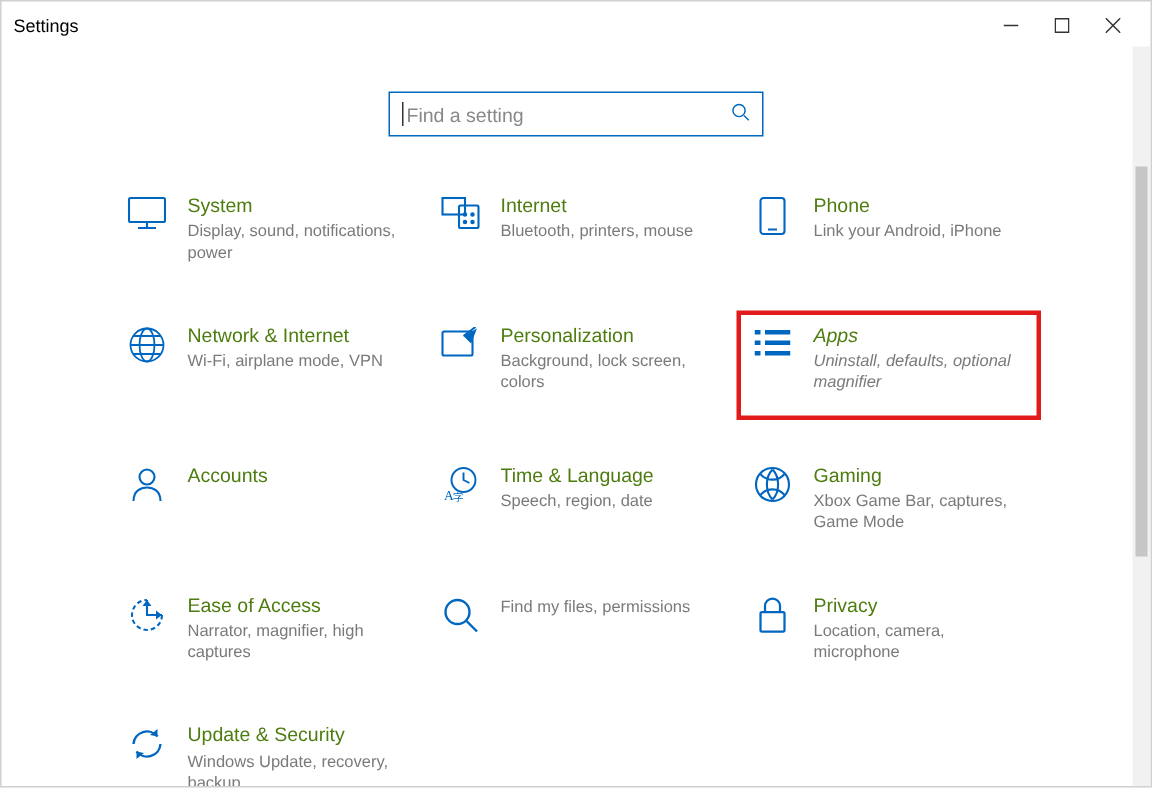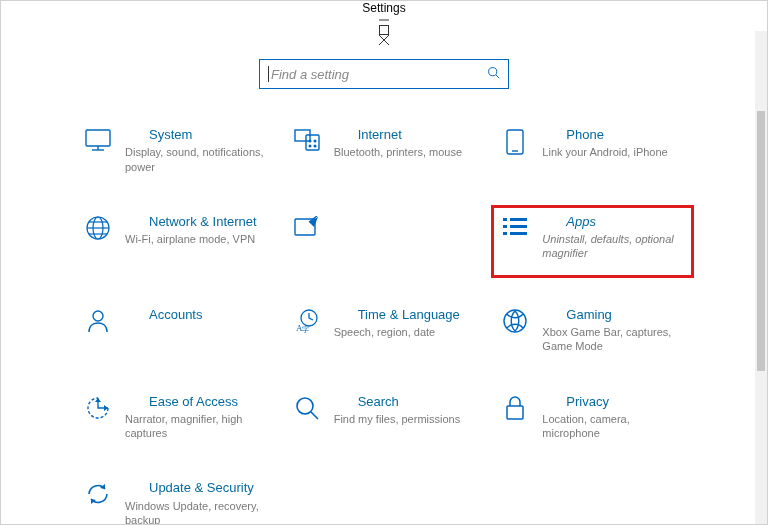--- a/index.html
+++ b/index.html
@@ -10,24 +10,23 @@
     width: 768px;
     height: 525px;
     overflow: hidden;
     position: relative;
     border: 1px solid #d0d0d0;
   }
   .titlebar {
     height: 30px;
     display: flex;
     align-items: center;
-    padding: 0 8px;
+    padding: 16px 8px;
     font-size: 12px;
     color: #000;
-    flex-direction: column;
   }
   .titlebar .title { flex: 0 0 auto; }
   .titlebar .spacer { flex: 1 1 auto; }
   .winbtn {
     width: 34px;
     height: 30px;
     display: flex;
     align-items: center;
     justify-content: center;
     color: #333;
@@ -41,21 +40,20 @@
   .searchbox {
     width: 250px;
     height: 30px;
     border: 1px solid #0067c0;
     display: flex;
     align-items: center;
     padding: 0 8px;
     font-size: 13px;
     color: #777;
     position: relative;
-    font-style: italic;
   }
   .searchbox .caret {
     width: 1px;
     height: 16px;
     background: #333;
     margin-right: 2px;
   }
   .searchbox .ph { flex: 1 1 auto; color: #888; }
   .searchbox .sicon { color: #0067c0; }
   .grid {
@@ -84,23 +82,22 @@
     color: #0067c0;
     display: flex;
     align-items: flex-start;
     justify-content: center;
     padding-top: 2px;
   }
   .ticon svg { display: block; }
   .ttext { flex: 1 1 auto; min-width: 0; }
   .ttitle {
     font-size: 13px;
-    color: #0369a1;
+    color: #4d7c0f;
     line-height: 1.25;
-    margin-left: 24px;
   }
   .tdesc {
     font-size: 11px;
     color: #7a7a7a;
     line-height: 1.3;
     margin-top: 2px;
   }
   .scrollbar {
     position: absolute;
     right: 0;
@@ -217,20 +214,24 @@
   </div>
 
   <div class="tile">
     <span class="ticon">
       <svg width="26" height="22" viewBox="0 0 26 22" fill="none" stroke="currentColor" stroke-width="1.4">
           <rect x="1" y="3" width="20" height="16" rx="1"></rect>
           <path d="M15 3 L24 -2 L20 8 Z" fill="currentColor" stroke="none" transform="translate(0,3)"></path>
           <path d="M15 6 L23 0" stroke-width="1.4"></path>
         </svg>
     </span>
+    <div class="ttext">
+      <div class="ttitle">Personalization</div>
+      <div class="tdesc">Background, lock screen, colors</div>
+    </div>
   </div>
 
   <div class="tile highlight">
     <span class="ticon">
       <svg width="24" height="22" viewBox="0 0 24 22" fill="currentColor">
           <rect x="0" y="2" width="4" height="3"></rect>
           <rect x="7" y="2" width="17" height="3"></rect>
           <rect x="0" y="9" width="4" height="3"></rect>
           <rect x="7" y="9" width="17" height="3"></rect>
           <rect x="0" y="16" width="4" height="3"></rect>
@@ -299,21 +300,20 @@
   </div>
 
   <div class="tile">
     <span class="ticon">
       <svg width="24" height="24" viewBox="0 0 24 24" fill="none" stroke="currentColor" stroke-width="1.6">
           <circle cx="10" cy="10" r="8"></circle>
           <line x1="16" y1="16" x2="23" y2="23"></line>
         </svg>
     </span>
     <div class="ttext">
-      <div class="ttitle">Search</div>
       <div class="tdesc">Find my files, permissions</div>
     </div>
   </div>
 
   <div class="tile">
     <span class="ticon">
       <svg width="20" height="24" viewBox="0 0 20 24" fill="none" stroke="currentColor" stroke-width="1.5">
           <rect x="2" y="10" width="16" height="13" rx="1"></rect>
           <path d="M5 10 V6 a5 5 0 0 1 10 0 V10"></path>
         </svg>

